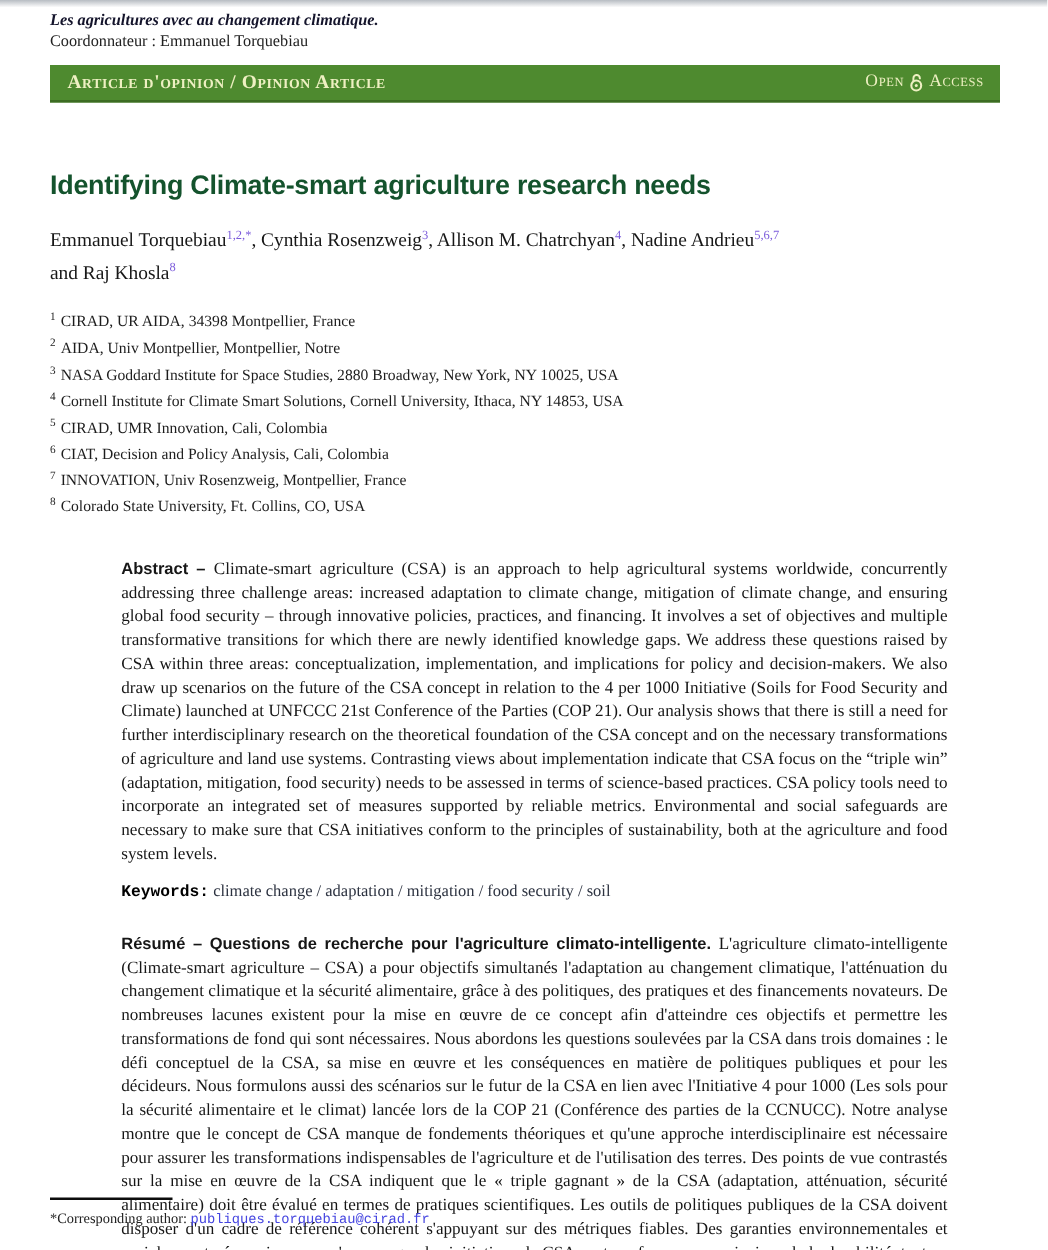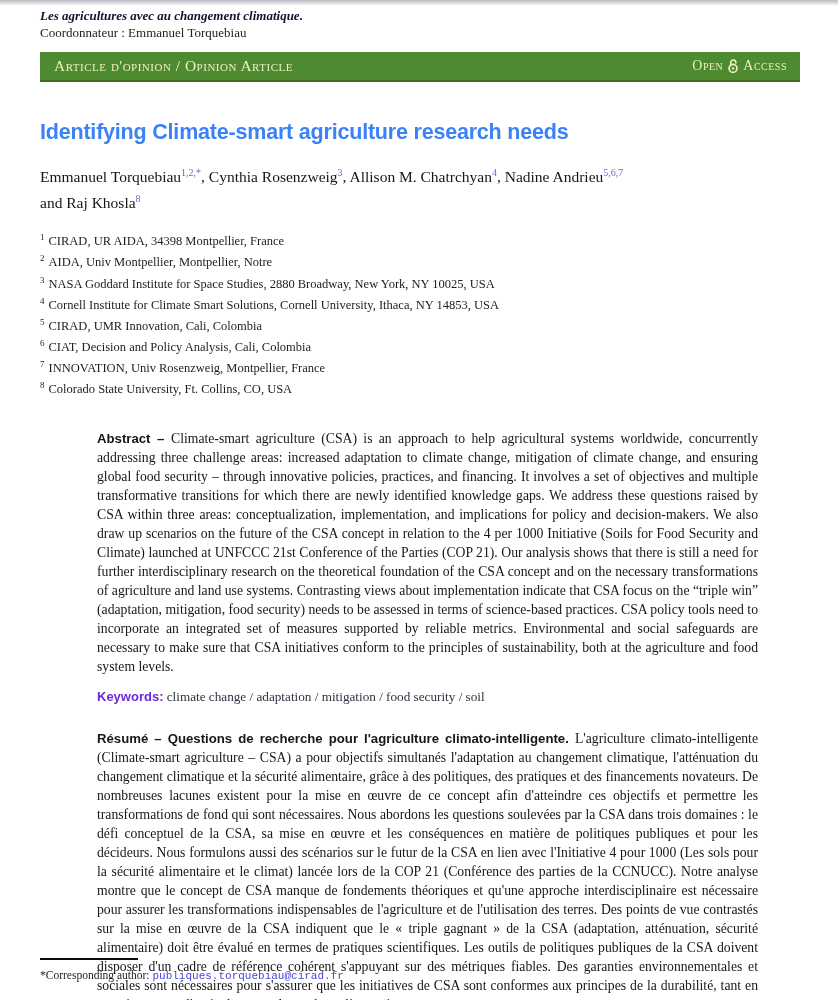--- a/index.html
+++ b/index.html
@@ -19,44 +19,44 @@
   .coordinator{font-size:13px;color:#222;line-height:17px;}
   .online{ text-align:center;margin-right:40px;font-family:"Liberation Sans",sans-serif;}
   .online-label{font-size:11.5px;font-weight:bold;color:#20203a;line-height:15px;}
   .online-link{font-size:12px;font-weight:bold;color:#3a3ad0;text-decoration:none;display:block;line-height:16px;cursor:pointer;}
   
   .banner{
     margin-top:11px;height:28px;background:#4e8a2f;border-bottom:2px solid #3c6c22;
     display:flex;align-items:center;justify-content:space-between;padding:0 13px 0 14px;
   }
   .banner .atype{
-    font-variant:small-caps;letter-spacing:.5px;font-size:15.5px;color:#eef0c2;font-weight:400;
+    font-variant:small-caps;letter-spacing:.5px;font-size:15.5px;color:#eef0c2;font-weight:700;
   }
   .oa{display:flex;align-items:center;gap:4px;color:#eef0c2;cursor:pointer;}
   .oa .oatxt{font-variant:small-caps;letter-spacing:.5px;font-size:14px;font-weight:400;}
   .oa svg{display:block;}
   
   .title{
-    margin-top:38px;font-family:"Liberation Sans",sans-serif;font-weight:bold;
-    font-size:21.5px;letter-spacing:-.2px;color:#3b82f6;
+    margin-top:54px;font-family:"Liberation Sans",sans-serif;font-weight:bold;
+    font-size:21.5px;letter-spacing:-.2px;color:#14532d;
   }
   .authors{margin-top:17px;font-size:15.5px;line-height:22px;color:#171717;}
   .asup{color:#7c5cdb;font-size:10px;}
   
   .affils{list-style:none;margin:15px 0 0 0;padding:0;}
   .affils li{font-size:12.5px;line-height:17px;color:#1d1d1d;}
   .affils sup{color:#1d1d1d;font-size:9px;margin-right:4px;}
   
   .absblock{margin:30px 42px 0 57px;}
   .justif{
     text-align:justify;font-size:13.7px;line-height:19px;color:#161616;
   }
   .leadbold{font-family:"Liberation Sans",sans-serif;font-weight:bold;font-size:13.2px;}
   .kwline{margin-top:13px;font-size:13.2px;color:#2c3240;}
-  .kwlabel{font-family:Liberation Sans, sans-serif;font-weight:bold;color:#6d28d9;font-size:13px;}
+  .kwlabel{font-family:Liberation Mono, monospace;font-weight:bold;color:#000000;font-size:13px;}
   .gap-lg{margin-top:24px;}
   
   .footnote{position:absolute;left:40px;top:958px;width:600px;}
   .footnote .rule{width:98px;border-top:2.5px solid #0c0c0c;margin-bottom:5px;}
   .fnote-text{font-size:11.5px;color:#222;}
   .fnote-email{font-family:"Liberation Mono",monospace;font-size:11px;color:#4545e0;text-decoration:none;cursor:pointer;}
 </style>
 </head>
 <body>
 

